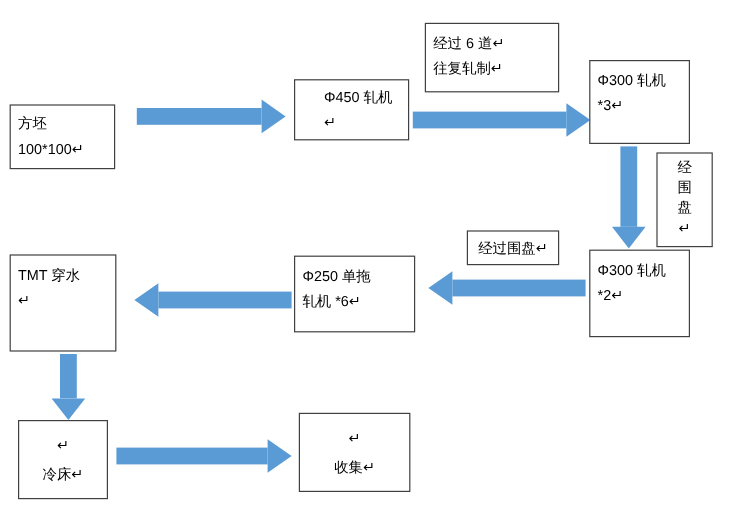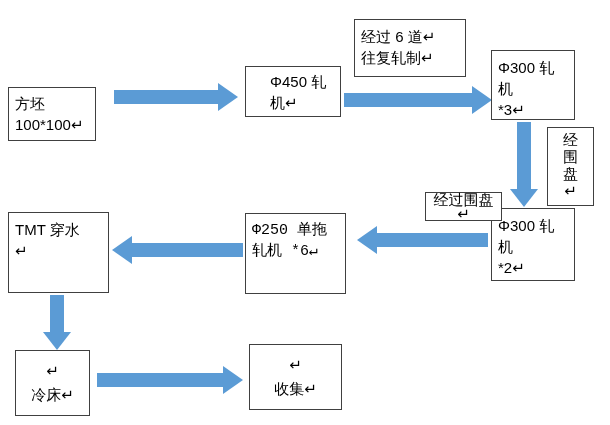--- a/index.html
+++ b/index.html
@@ -16,21 +16,21 @@
     overflow: hidden;
   }
   .box {
     position: absolute;
     border: 1px solid #404040;
     background: #ffffff;
     display: flex;
     flex-direction: column;
     justify-content: center;
     padding: 3px 6px;
-    font-size: 15px;
+    font-size: 12px;
     line-height: 21px;
     color: #000;
   }
   .box.top { justify-content: flex-start; padding-top: 6px; }
   .box.hcenter { align-items: center; text-align: center; }
   .box.vtext {
     align-items: center;
     justify-content: flex-start;
     padding-top: 3px;
     line-height: 17px;
@@ -101,40 +101,40 @@
     <span>围</span>
     <span>盘</span>
     <span>↵</span>
   </div>
 
   <div class="box top" style="left:491px; top:208px; width:84px; height:73px;">
     <span>Φ300 轧机</span>
     <span>*2↵</span>
   </div>
 
-  <div class="box hcenter" style="left:389px; top:192px; width:77px; height:29px; line-height:14px;margin-left:36px;">
+  <div class="box hcenter" style="left:389px; top:192px; width:77px; height:29px; line-height:14px;">
     <span>经过围盘↵</span>
   </div>
 
   <div class="arrow h" style="left:357px; top:226px; width:131px; height:28px;">
     <div class="head lt"></div>
     <div class="shaft"></div>
   </div>
 
-  <div class="box top" style="left:245px; top:213px; width:101px; height:81px;font-family:Liberation Mono, monospace;">
+  <div class="box top" style="left:245px; top:213px; width:101px; height:64px;">
     <span>Φ250 单拖</span>
     <span>轧机 *6↵</span>
   </div>
 
   <div class="arrow h" style="left:112px; top:236px; width:131px; height:28px;">
     <div class="head lt"></div>
     <div class="shaft"></div>
   </div>
 
-  <div class="box top" style="left:8px; top:212px; width:101px; height:81px;">
+  <div class="box top" style="left:8px; top:212px; width:89px; height:81px;">
     <span>TMT 穿水</span>
     <span>↵</span>
   </div>
 
   <div class="arrow v" style="left:43px; top:295px; width:28px; height:55px;">
     <div class="shaft"></div>
     <div class="head dn"></div>
   </div>
 
   <div class="box hcenter" style="left:15px; top:350px; width:75px; height:66px; line-height:24px;">

